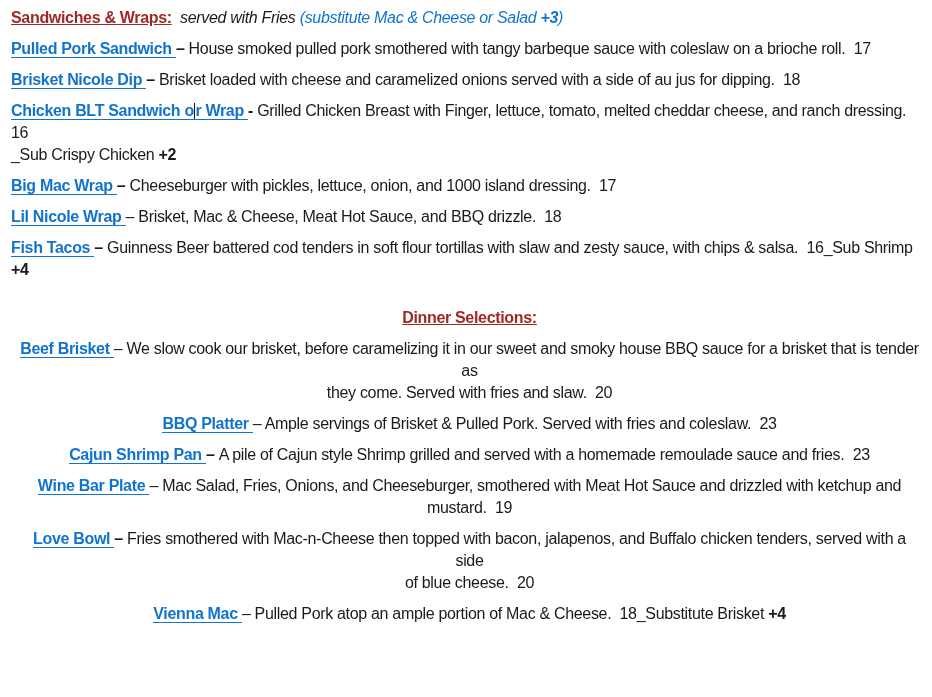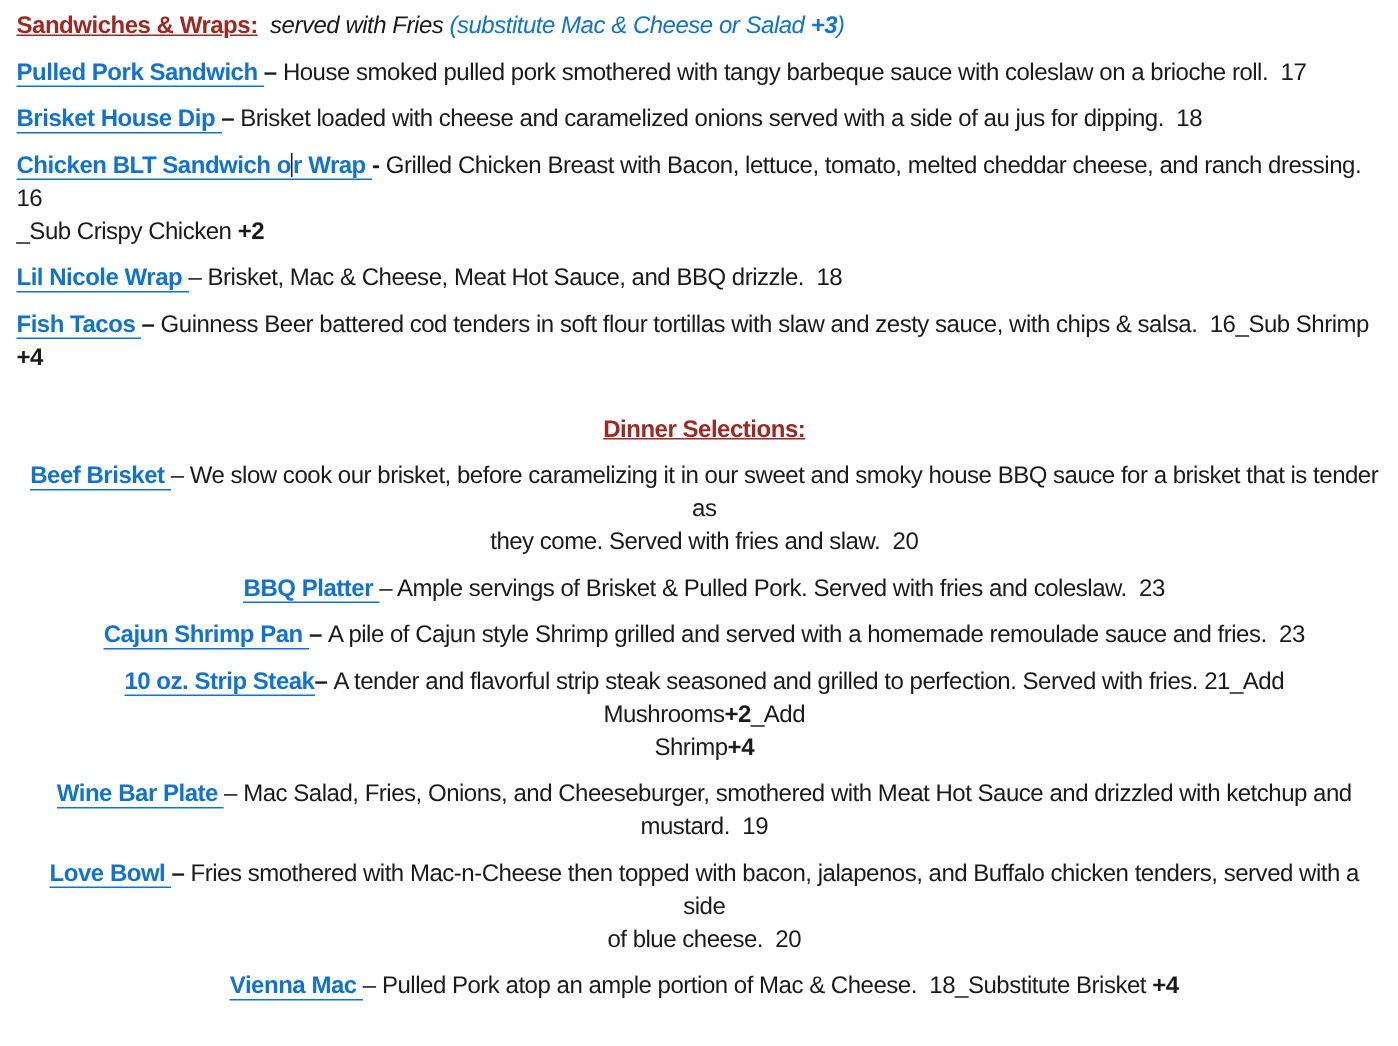--- a/index.html
+++ b/index.html
@@ -44,32 +44,31 @@
     vertical-align:-3px;
   }
 </style>
 </head>
 <body>
 
 <div class="doc">
     <div class="section">
       <p class="p header"><span class="sec-title">Sandwiches &amp; Wraps:</span><span class="it">  served with Fries </span><span class="it blue"><span>(substitute Mac &amp; Cheese or Salad </span><span class="b">+3</span><span>)</span></span></p>
       <p class="p item"><span class="name">Pulled Pork Sandwich </span><span class="b">– </span><span>House smoked pulled pork smothered with tangy barbeque sauce with coleslaw on a brioche roll.</span><span class="price">&nbsp; 17</span></p>
-      <p class="p item"><span class="name">Brisket House Dip </span><span class="b">– </span><span>Brisket loaded with cheese and caramelized onions served with a side of au jus for dipping.</span><span class="price">&nbsp; 18</span></p>
-      <p class="p item"><span class="name"><span>Chicken BLT Sandwich o</span><span class="caret"></span><span>r Wrap </span></span><span class="b">- </span><span>Grilled Chicken Breast with Bacon, lettuce, tomato, melted cheddar cheese, and ranch dressing.</span><span class="price">&nbsp; 16</span><br><span>_Sub Crispy Chicken </span><span class="b">+2</span></p>
+      <p class="p item"><span class="name">Brisket Nicole Dip </span><span class="b">– </span><span>Brisket loaded with cheese and caramelized onions served with a side of au jus for dipping.</span><span class="price">&nbsp; 18</span></p>
+      <p class="p item"><span class="name"><span>Chicken BLT Sandwich o</span><span class="caret"></span><span>r Wrap </span></span><span class="b">- </span><span>Grilled Chicken Breast with Finger, lettuce, tomato, melted cheddar cheese, and ranch dressing.</span><span class="price">&nbsp; 16</span><br><span>_Sub Crispy Chicken </span><span class="b">+2</span></p>
+      <p class="p item"><span class="name">Big Mac Wrap </span><span class="b">– </span><span>Cheeseburger with pickles, lettuce, onion, and 1000 island dressing.</span><span class="price">&nbsp; 17</span></p>
       <p class="p item"><span class="name">Lil Nicole Wrap </span><span>– </span><span>Brisket, Mac &amp; Cheese, Meat Hot Sauce, and BBQ drizzle.</span><span class="price">&nbsp; 18</span></p>
       <p class="p item"><span class="name">Fish Tacos </span><span class="b">– </span><span>Guinness Beer battered cod tenders in soft flour tortillas with slaw and zesty sauce, with chips &amp; salsa.</span><span class="price">&nbsp; 16</span><span>_Sub Shrimp </span><span class="b">+4</span></p>
     </div>
     <div class="section indent">
       <p class="p header"><span class="sec-title">Dinner Selections:</span></p>
       <p class="p item"><span class="name">Beef Brisket </span><span>– </span><span>We slow cook our brisket, before caramelizing it in our sweet and smoky house BBQ sauce for a brisket that is tender as
 they come. Served with fries and slaw.</span><span class="price">&nbsp; 20</span></p>
       <p class="p item"><span class="name">BBQ Platter </span><span>– </span><span>Ample servings of Brisket &amp; Pulled Pork. Served with fries and coleslaw.</span><span class="price">&nbsp; 23</span></p>
       <p class="p item"><span class="name">Cajun Shrimp Pan </span><span class="b">– </span><span>A pile of Cajun style Shrimp grilled and served with a homemade remoulade sauce and fries.</span><span class="price">&nbsp; 23</span></p>
-      <p class="p item"><span class="name">10 oz. Strip Steak</span><span class="b">– </span><span>A tender and flavorful strip steak seasoned and grilled to perfection. Served with fries.</span><span class="price"> 21</span><span>_Add Mushrooms</span><span class="b">+2</span><span>_Add
-Shrimp</span><span class="b">+4</span></p>
       <p class="p item"><span class="name">Wine Bar Plate </span><span>– </span><span>Mac Salad, Fries, Onions, and Cheeseburger, smothered with Meat Hot Sauce and drizzled with ketchup and
 mustard.</span><span class="price">&nbsp; 19</span></p>
       <p class="p item"><span class="name">Love Bowl </span><span class="b">– </span><span>Fries smothered with Mac-n-Cheese then topped with bacon, jalapenos, and Buffalo chicken tenders, served with a side
 of blue cheese.</span><span class="price">&nbsp; 20</span></p>
       <p class="p item"><span class="name">Vienna Mac </span><span>– </span><span>Pulled Pork atop an ample portion of Mac &amp; Cheese.</span><span class="price">&nbsp; 18</span><span>_Substitute Brisket </span><span class="b">+4</span></p>
     </div>
   </div>
 
 </body></html>

